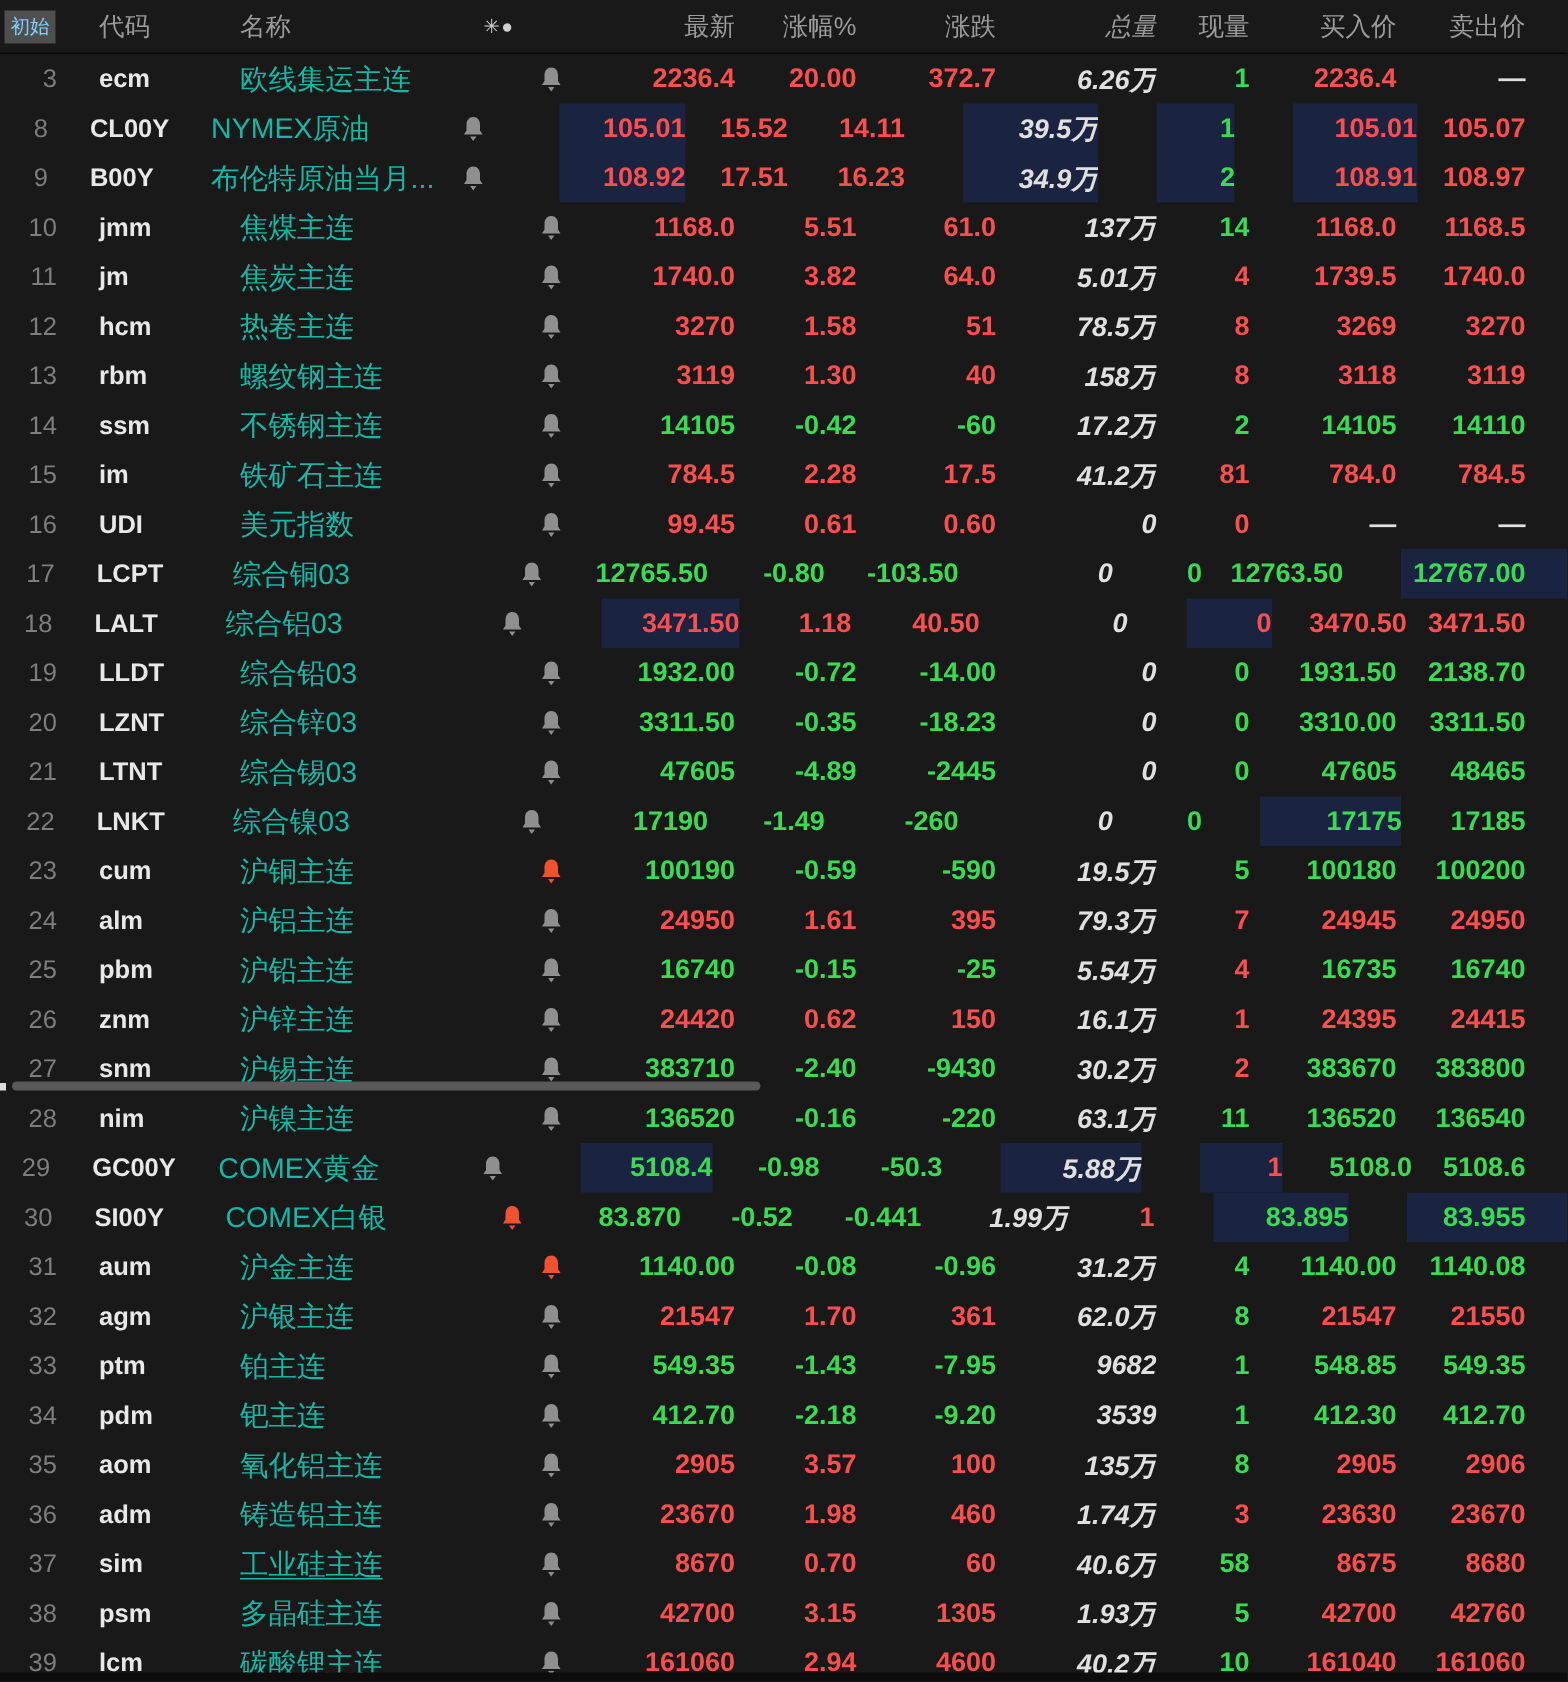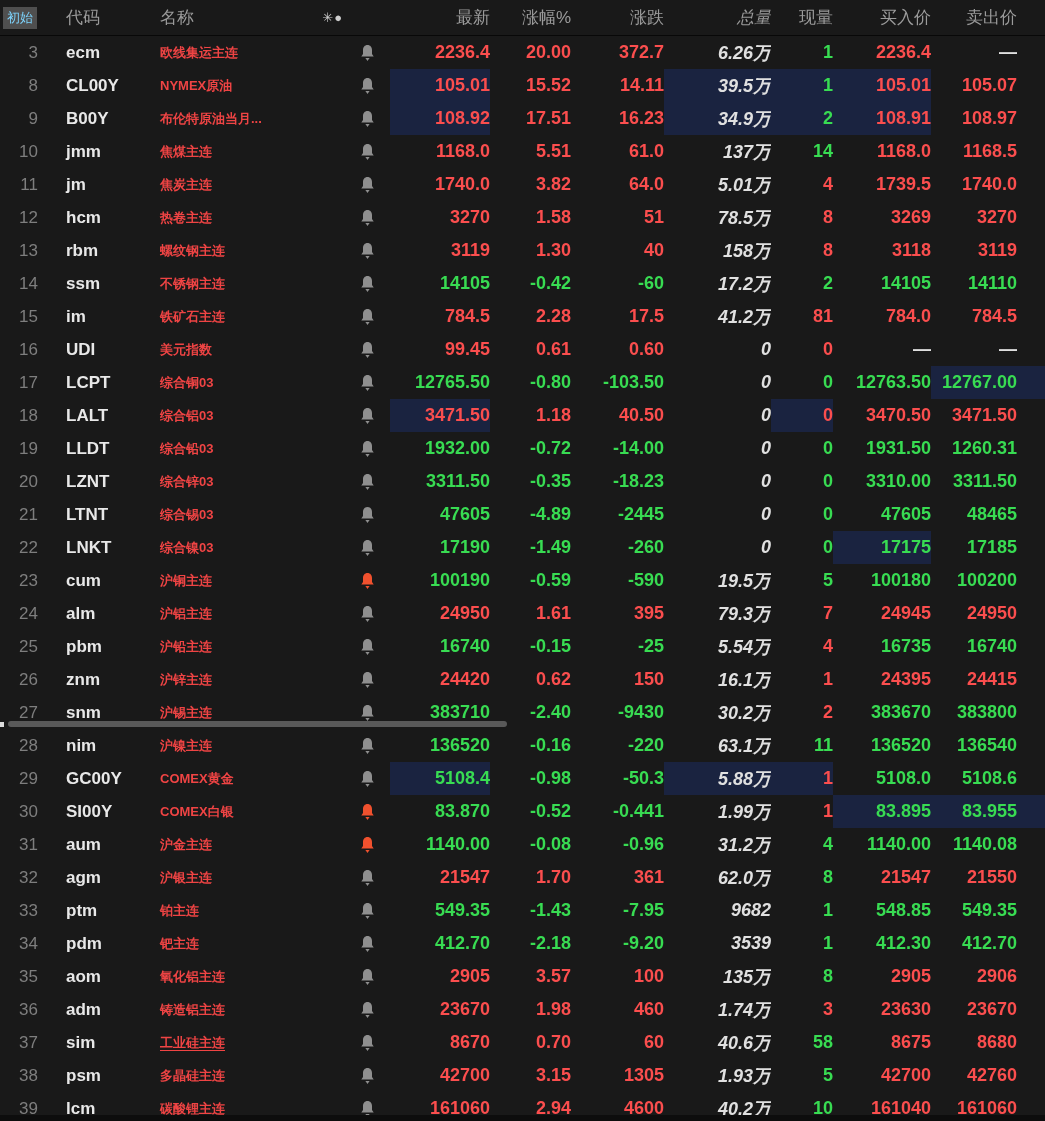--- a/index.html
+++ b/index.html
@@ -15,27 +15,27 @@
   .c3{width:45px;justify-content:center;}
   .c4{width:100px;justify-content:flex-end;}
   .c5{width:81px;justify-content:flex-end;}
   .c6{width:93px;justify-content:flex-end;}
   .c7{width:107px;justify-content:flex-end;font-style:italic;}
   .c8{width:62px;justify-content:flex-end;}
   .c9{width:98px;justify-content:flex-end;}
   .c10{width:114px;justify-content:flex-end;padding-right:28px;}
   .num{color:#7e7e7e;font-size:17px;}
   .code{color:#e8e8e8;font-weight:700;font-size:17px;}
-  .name{color:#ef4444;font-size:13px;font-weight:bold;}
+  .name{color:#14b8a6;font-size:19px;}
   .name.ul{text-decoration:underline;text-underline-offset:3px;}
   .val{font-weight:700;font-size:18px;}
   .u{color:#fb4e4e;}
   .d{color:#38dc52;}
   .nt{color:#e0e0e0;}
-  .hl{background:#1a2340;}
+  .hl{background:#1a2340;margin-left:39px;}
   .hdr .cell{color:#9b9b9b;font-weight:400;font-size:17px;}
   .chip{background:#4f4f4f;color:#7dd3fc;font-size:13px;padding:1px 4px;line-height:20px;}
   .hdr .c0{justify-content:flex-start;padding-left:3px;padding-right:0;}
   .hdr .c2{justify-content:space-between;padding-right:2px;gap:16px;}
   .sorticon{color:#cfcfcf;font-size:13px;letter-spacing:1px;}
   .bell{width:15px;height:18px;display:inline-block;}
   .hscroll-thumb{position:absolute;left:8px;top:721px;width:499px;height:6px;
                  background:#595959;border-radius:3px;z-index:5;}
   .hscroll-notch{position:absolute;left:0;top:722px;width:4px;height:5px;background:#dcdcdc;z-index:5;}
   .bottom-strip{position:absolute;left:0;bottom:0;width:1045px;height:6px;background:#0d0d0d;}
@@ -326,21 +326,21 @@
           <path d="M5.4 14 L9.6 14 L7.5 17 Z" fill="#8f8f8f"></path>
         </svg>
       </span>
     </div>
     <div class="cell c4 val d">1932.00</div>
     <div class="cell c5 val d">-0.72</div>
     <div class="cell c6 val d">-14.00</div>
     <div class="cell c7 val nt">0</div>
     <div class="cell c8 val d">0</div>
     <div class="cell c9 val d">1931.50</div>
-    <div class="cell c10 val d">1260.31</div>
+    <div class="cell c10 val d">2138.70</div>
   </div>
 
   <div class="row">
     <div class="cell c0 num">20</div>
     <div class="cell c1 code">LZNT</div>
     <div class="cell c2 name">综合锌03</div>
     <div class="cell c3">
       <span class="bell">
         <svg width="15" height="18" viewBox="0 0 15 18">
           <path d="M7.5 1 C4.7 1 3 3.2 3 6 L3 10 L1.3 12.6 L13.7 12.6 L12 10 L12 6 C12 3.2 10.3 1 7.5 1 Z" fill="#8f8f8f"></path>

